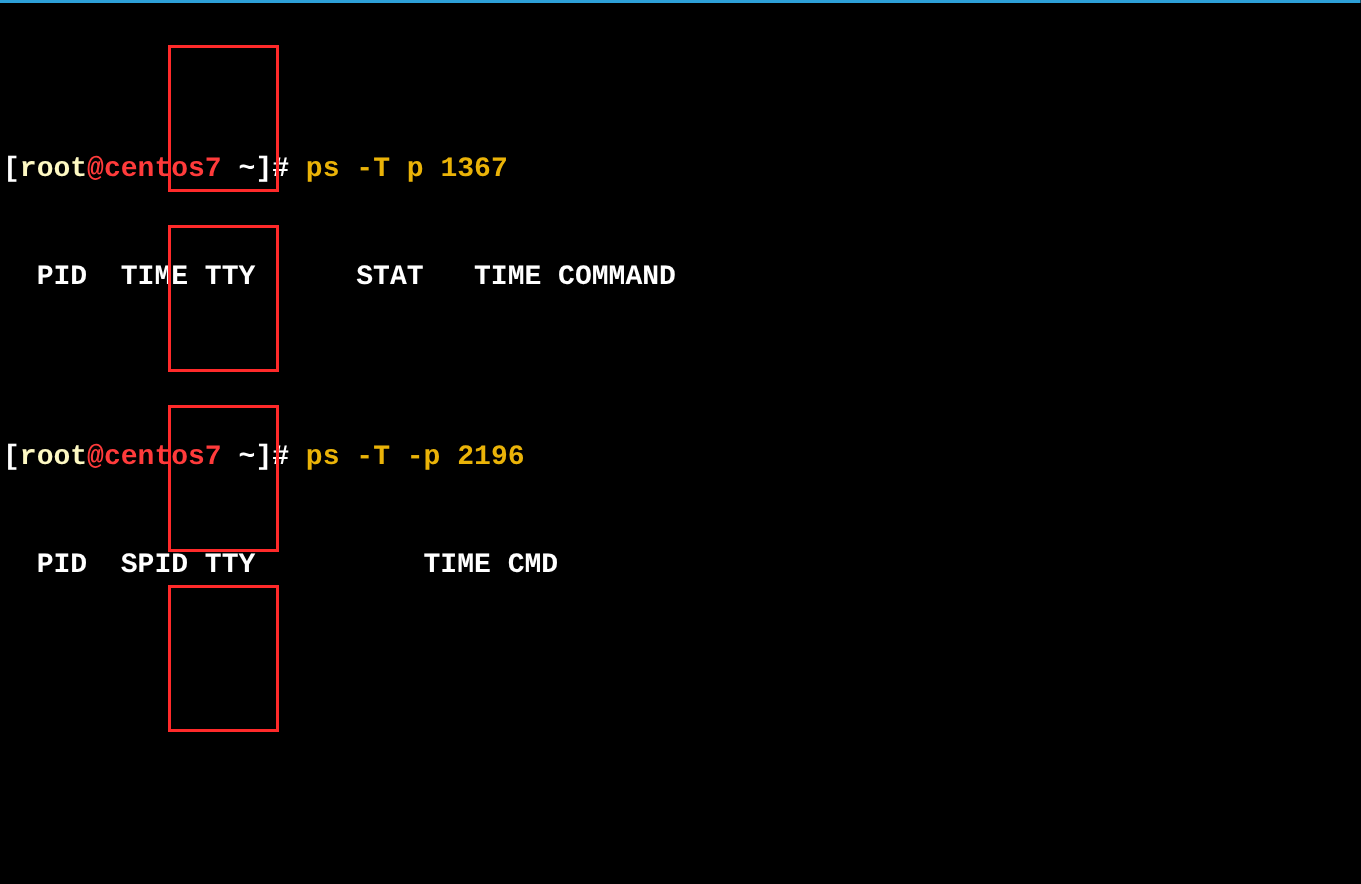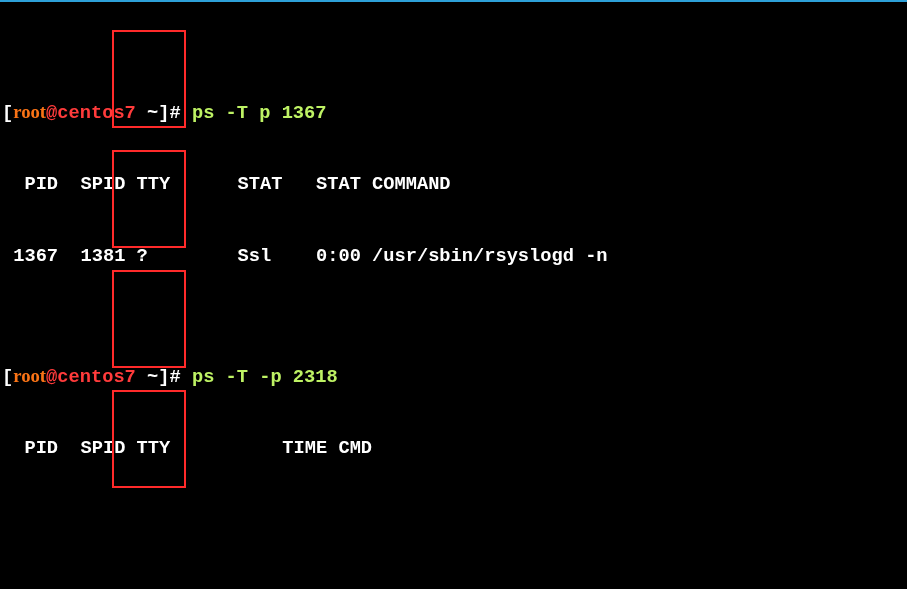--- a/index.html
+++ b/index.html
@@ -15,49 +15,48 @@
     color: #fff;
     font-weight: bold;
     border-top: 2px solid #2da0d8;
   }
   .terminal {
     padding: 2px 2px;
     white-space: pre;
     position: relative;
   }
   .prompt-open  { color: #fff; }
-  .prompt-user  { color: #f97316; font-family: Liberation Serif, serif; }
+  .prompt-user  { color: #fef9c3; }
   .prompt-at    { color: #ff3b3b; }
   .prompt-host  { color: #ff3b3b; margin-top: 44px; }
   .prompt-sep   { color: #fff; }
   .prompt-path  { color: #fff; }
   .prompt-close { color: #fff; }
-  .cmd          { color: #bef264; }
+  .cmd          { color: #eab308; }
   .out          { color: #fff; }
   
   .hl {
     position: absolute;
     border: 2px solid #ff2a2a;
     background: transparent;
     box-sizing: border-box;
   }
   .line { height: 24px; }
 </style>
 </head>
 <body>
 
 <div class="terminal">
 
   
   <div class="line"><span class="prompt-open">[</span><span class="prompt-user">root</span><span class="prompt-at">@</span><span class="prompt-host">centos7</span><span class="prompt-sep"> </span><span class="prompt-path">~</span><span class="prompt-close">]# </span><span class="cmd">ps -T p 1367</span></div>
-  <div class="line out">  PID  SPID TTY      STAT   STAT COMMAND</div>
-  <div class="line out"> 1367  1381 ?        Ssl    0:00 /usr/sbin/rsyslogd -n</div>
+  <div class="line out">  PID  TIME TTY      STAT   TIME COMMAND</div>
 
   
-  <div class="line"><span class="prompt-open">[</span><span class="prompt-user">root</span><span class="prompt-at">@</span><span class="prompt-host">centos7</span><span class="prompt-sep"> </span><span class="prompt-path">~</span><span class="prompt-close">]# </span><span class="cmd">ps -T -p 2318</span></div>
+  <div class="line"><span class="prompt-open">[</span><span class="prompt-user">root</span><span class="prompt-at">@</span><span class="prompt-host">centos7</span><span class="prompt-sep"> </span><span class="prompt-path">~</span><span class="prompt-close">]# </span><span class="cmd">ps -T -p 2196</span></div>
   <div class="line out">  PID  SPID TTY          TIME CMD</div>
   
   
   
 
   
   
   
   
   

